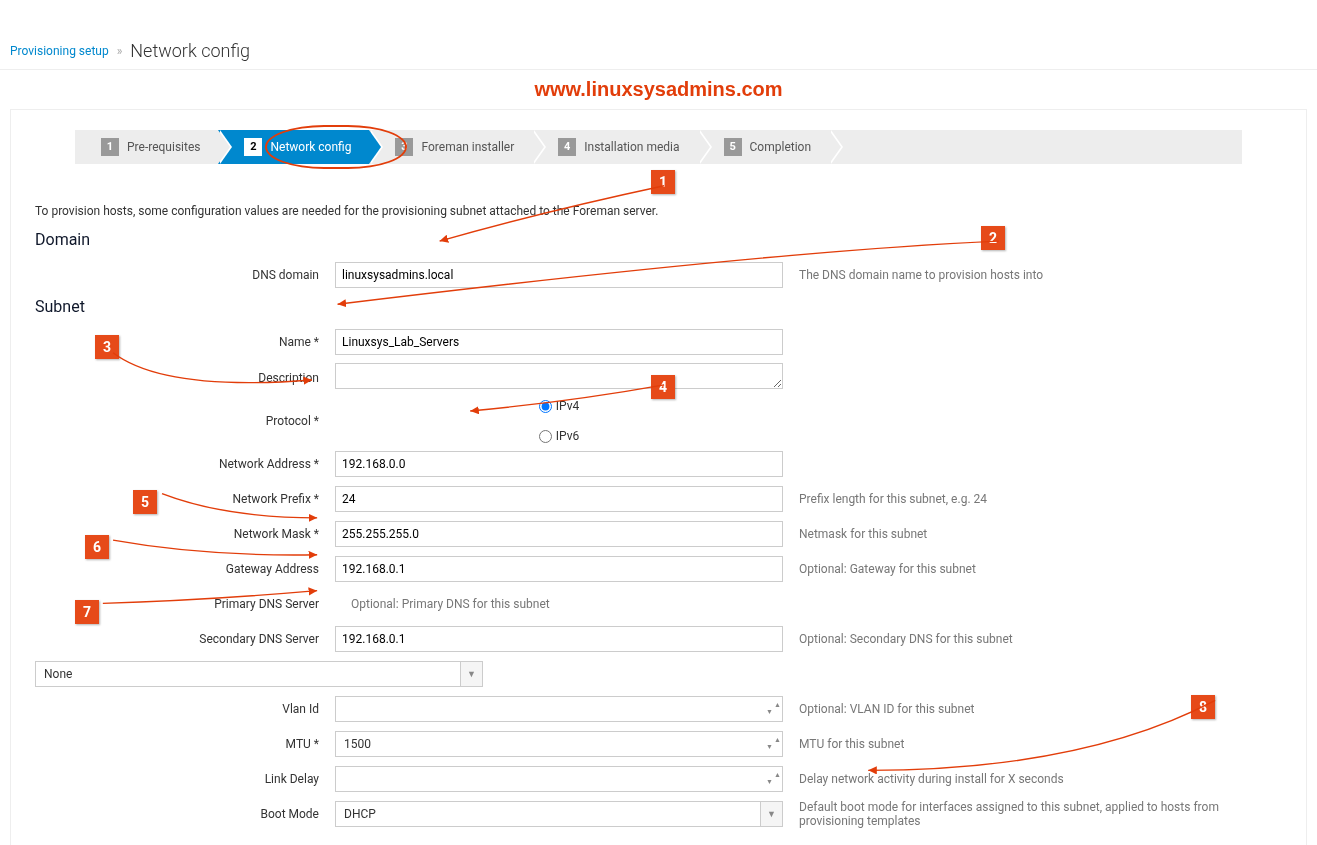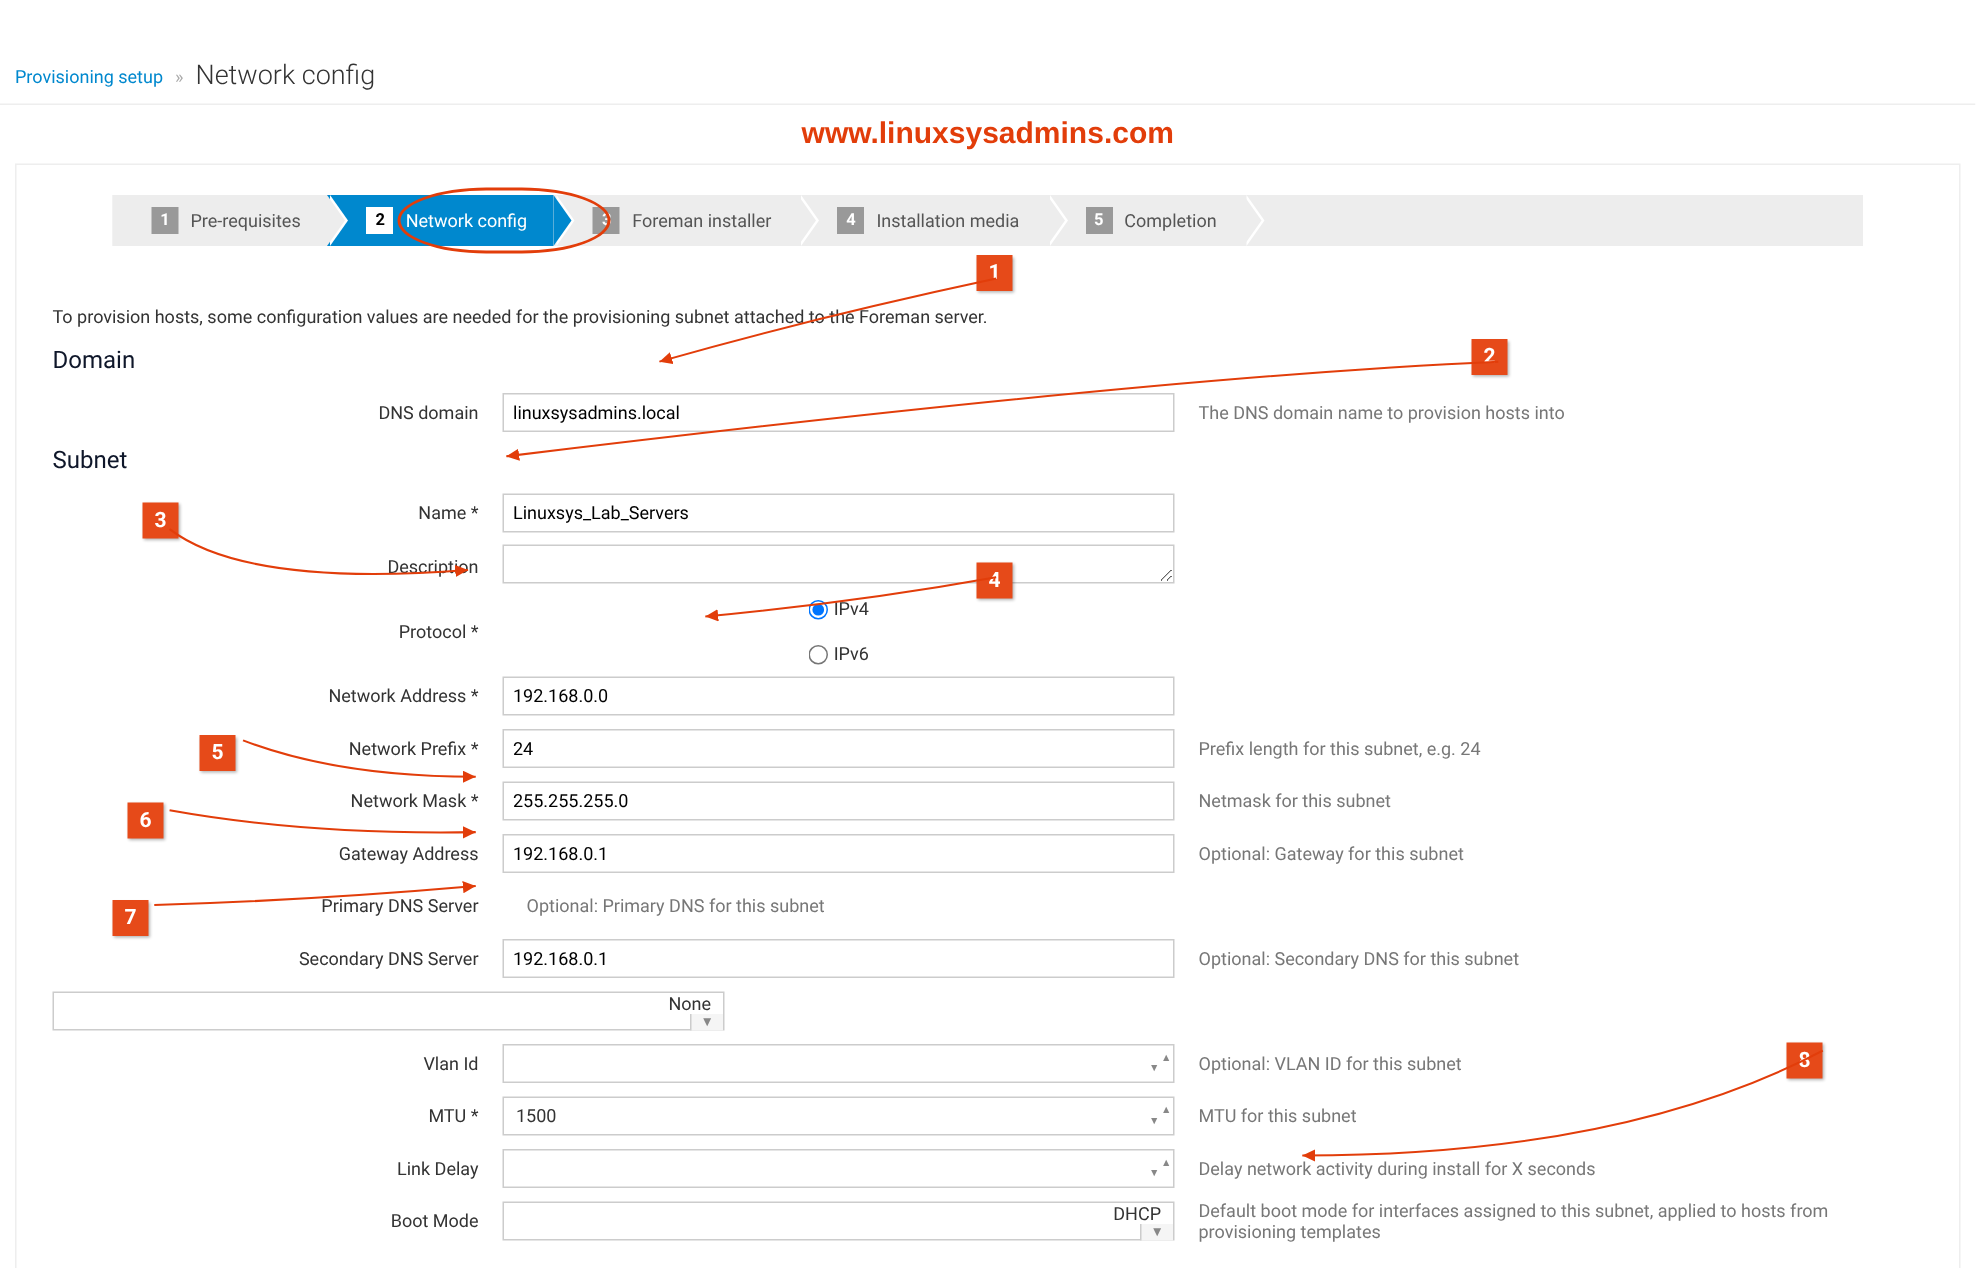--- a/index.html
+++ b/index.html
@@ -125,24 +125,23 @@
     padding: 3px 6px;
     font-size: 12px;
     background: #fff;
     font-family: inherit;
   }
   textarea { height: 26px; resize: both; }
   .radio-group { display: flex; gap: 16px; align-items: center; flex-direction: column; }
   .radio-group label { display: flex; align-items: center; gap: 4px; cursor: pointer; }
   .select-wrap {
     display: flex;
-    align-items: flex-end;
+    align-items: center;
     justify-content: space-between;
     padding: 0;
-    flex-direction: column;
   }
   .select-wrap span { padding: 0 8px; }
   .select-arrow {
     width: 22px;
     height: 100%;
     background: #f5f5f5;
     border-left: 1px solid #ccc;
     display: flex;
     align-items: center;
     justify-content: center;

